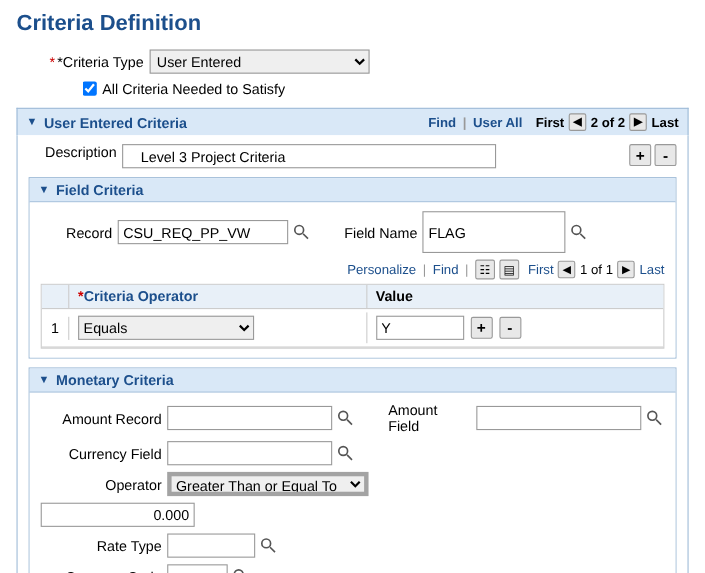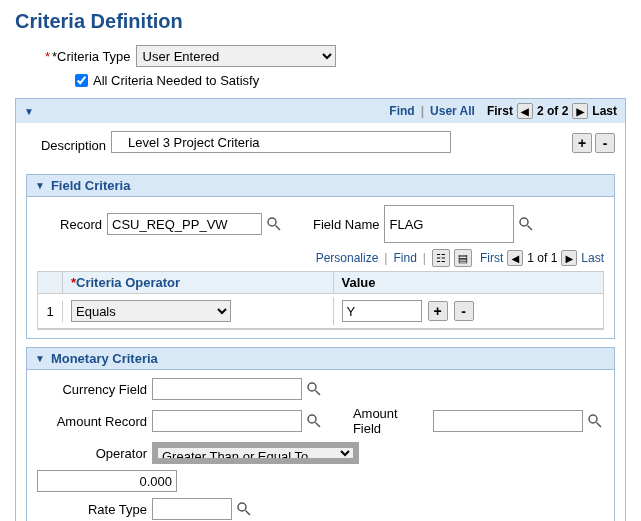--- a/index.html
+++ b/index.html
@@ -343,23 +343,23 @@
 
     .m-right-input {
       width: 150px;
       height: 22px;
       border: 1px solid #999;
       font-size: 13px;
       padding: 1px 4px;
     }
 
     .operator-select {
-      width: 207px;
-      height: 22px;
-      border: 6px solid #a3a3a3;
+      width: 183px;
+      height: 22px;
+      border: 4px solid #a3a3a3;
       font-size: 13px;
     }
 
     .amount-input {
       width: 140px;
       height: 22px;
       border: 1px solid #999;
       font-size: 13px;
       padding: 1px 4px;
       text-align: right;
@@ -394,22 +394,22 @@
       height: 18px;
       border: 1px solid #999;
       background: #e8e8e8;
       cursor: pointer;
       font-size: 11px;
       border-radius: 2px;
     }
 
     .description-row-wrapper {
       display: flex;
-      align-items: flex-end;
-      margin-bottom: 21px;
+      align-items: flex-start;
+      margin-bottom: 8px;
     }
   </style>
 </head>
 <body>
 
 <div class="page-container">
 
   <div class="page-title">Criteria Definition</div>
 
   <div class="criteria-type-row">
@@ -421,20 +421,21 @@
   </div>
 
   <div class="satisfy-row">
     <input type="checkbox" checked="" style="">
     <span>All Criteria Needed to Satisfy</span>
   </div>
 
   <div class="section-header">
     <div class="header-left">
       <span class="triangle-icon">▼</span>
+      <span>User Entered Criteria</span>
     </div>
     <div class="nav-controls">
       <a class="nav-link">Find</a>
       <span class="separator">|</span>
       <a class="nav-link">User All</a>
       <span style="margin-left:8px; cursor:pointer;">First</span>
       <span class="nav-btn">◀</span>
       <span>2 of 2</span>
       <span class="nav-btn">▶</span>
       <span style="cursor:pointer;">Last</span>
@@ -526,31 +527,20 @@
     </div>
 
     <div class="subsection">
       <div class="subsection-header">
         <span class="triangle-icon">▼</span>
         <span>Monetary Criteria</span>
       </div>
       <div class="subsection-body">
 
         <div class="monetary-form-row">
-          <span class="m-label field-label">Currency Field</span>
-          <input type="text" class="m-input" value="" style="">
-          <span class="search-icon" style="margin-left:3px;">
-            <svg width="16" height="16" viewBox="0 0 16 16">
-              <circle cx="6" cy="6" r="4" fill="none" stroke="#555" stroke-width="1.5"></circle>
-              <line x1="9.5" y1="9.5" x2="14" y2="14" stroke="#555" stroke-width="1.5"></line>
-            </svg>
-          </span>
-        </div>
-
-        <div class="monetary-form-row">
           <span class="m-label field-label">Amount Record</span>
           <input type="text" class="m-input" value="" style="">
           <span class="search-icon" style="margin-left:3px;">
             <svg width="16" height="16" viewBox="0 0 16 16">
               <circle cx="6" cy="6" r="4" fill="none" stroke="#555" stroke-width="1.5"></circle>
               <line x1="9.5" y1="9.5" x2="14" y2="14" stroke="#555" stroke-width="1.5"></line>
             </svg>
           </span>
           <div class="m-right-group">
             <span class="m-right-label field-label">Amount Field</span>
@@ -558,20 +548,31 @@
             <span class="search-icon" style="margin-left:3px;">
               <svg width="16" height="16" viewBox="0 0 16 16">
                 <circle cx="6" cy="6" r="4" fill="none" stroke="#555" stroke-width="1.5"></circle>
                 <line x1="9.5" y1="9.5" x2="14" y2="14" stroke="#555" stroke-width="1.5"></line>
               </svg>
             </span>
           </div>
         </div>
 
         <div class="monetary-form-row">
+          <span class="m-label field-label">Currency Field</span>
+          <input type="text" class="m-input" value="" style="">
+          <span class="search-icon" style="margin-left:3px;">
+            <svg width="16" height="16" viewBox="0 0 16 16">
+              <circle cx="6" cy="6" r="4" fill="none" stroke="#555" stroke-width="1.5"></circle>
+              <line x1="9.5" y1="9.5" x2="14" y2="14" stroke="#555" stroke-width="1.5"></line>
+            </svg>
+          </span>
+        </div>
+
+        <div class="monetary-form-row">
           <span class="m-label field-label">Operator</span>
           <select class="operator-select">
             <option>Equals</option>
             <option>Not Equal</option>
             <option>Less Than</option>
             <option>Greater Than</option>
             <option>Less Than or Equal To</option>
             <option selected="">Greater Than or Equal To</option>
           </select>
         </div>

